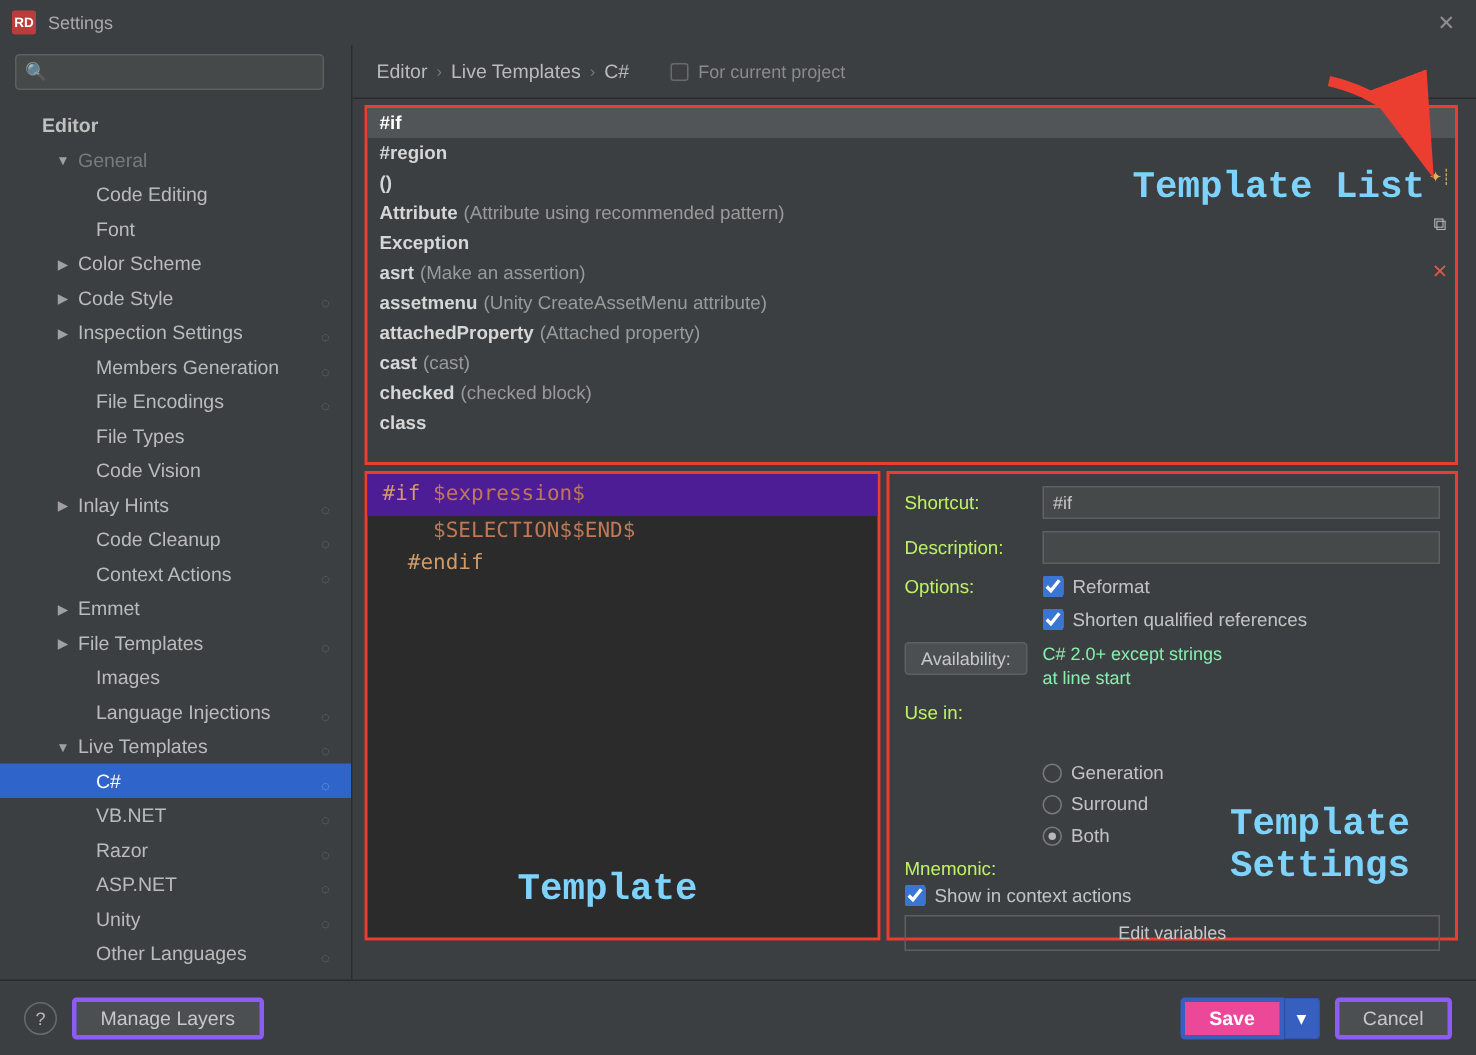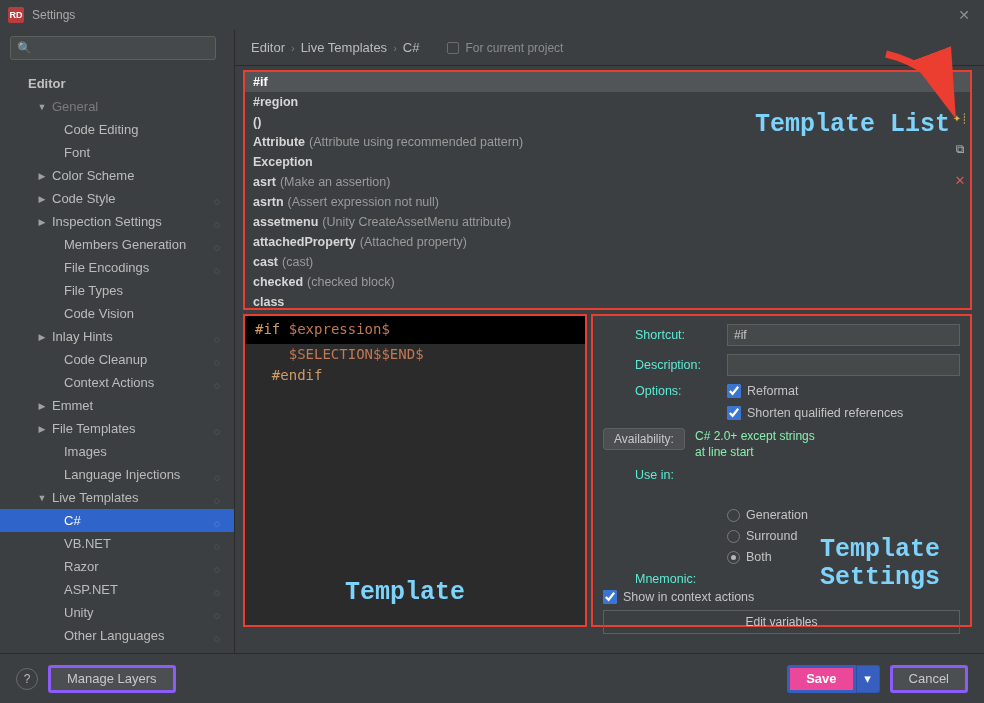--- a/index.html
+++ b/index.html
@@ -156,34 +156,34 @@
       height: 313px;
       border: 2px solid #eb3d30;
       background: #2b2b2b;
       position: relative;
       font-family: "Consolas","Menlo",monospace;
       font-size: 14px;
       padding: 6px 10px;
       line-height: 1.55;
       color: #c8c8c8;
     }
-    .tpl-code .line1 { background: #000000; margin: -6px -10px 0 -10px; padding: 3px 10px; }
+    .tpl-code .line1 { background: #4c1d95; margin: -6px -10px 0 -10px; padding: 3px 10px; }
     .tok-dir { color: #d19a66; }
     .tok-var { color: #c07855; }
 
     .tpl-settings {
       flex:1;
       height: 313px;
       border: 2px solid #eb3d30;
       position: relative;
       padding: 8px 10px;
       font-size: 12.5px;
     }
     .form-row { display:flex; align-items: center; margin-bottom: 8px; }
-    .form-row > label { width: 92px; color: #5eead4; margin-left: 32px; }
+    .form-row > label { width: 92px; color: #bef264; }
     .text-inp {
       flex:1; height: 22px;
       background: #45494a;
       border: 1px solid #5e6060;
       color: #c8c8c8;
       padding: 0 6px;
       font-size: 12px;
     }
     .chk { display:flex; align-items:center; gap:6px; color:#c3c3c3; font-size:12.5px; }
     .chk input[type=checkbox]{ accent-color:#3a75d4; width:14px;height:14px; }
@@ -430,24 +430,20 @@
         <div class="tpl-row">
           <span class="k">Attribute</span>
           <span class="d"> (Attribute using recommended pattern)</span>
         </div>
         <div class="tpl-row">
           <span class="k">Exception</span>
         </div>
         <div class="tpl-row">
           <span class="k">asrt</span>
           <span class="d"> (Make an assertion)</span>
-        </div>
-        <div class="tpl-row">
-          <span class="k">asrtn</span>
-          <span class="d"> (Assert expression not null)</span>
         </div>
         <div class="tpl-row">
           <span class="k">assetmenu</span>
           <span class="d"> (Unity CreateAssetMenu attribute)</span>
         </div>
         <div class="tpl-row">
           <span class="k">attachedProperty</span>
           <span class="d"> (Attached property)</span>
         </div>
         <div class="tpl-row">

